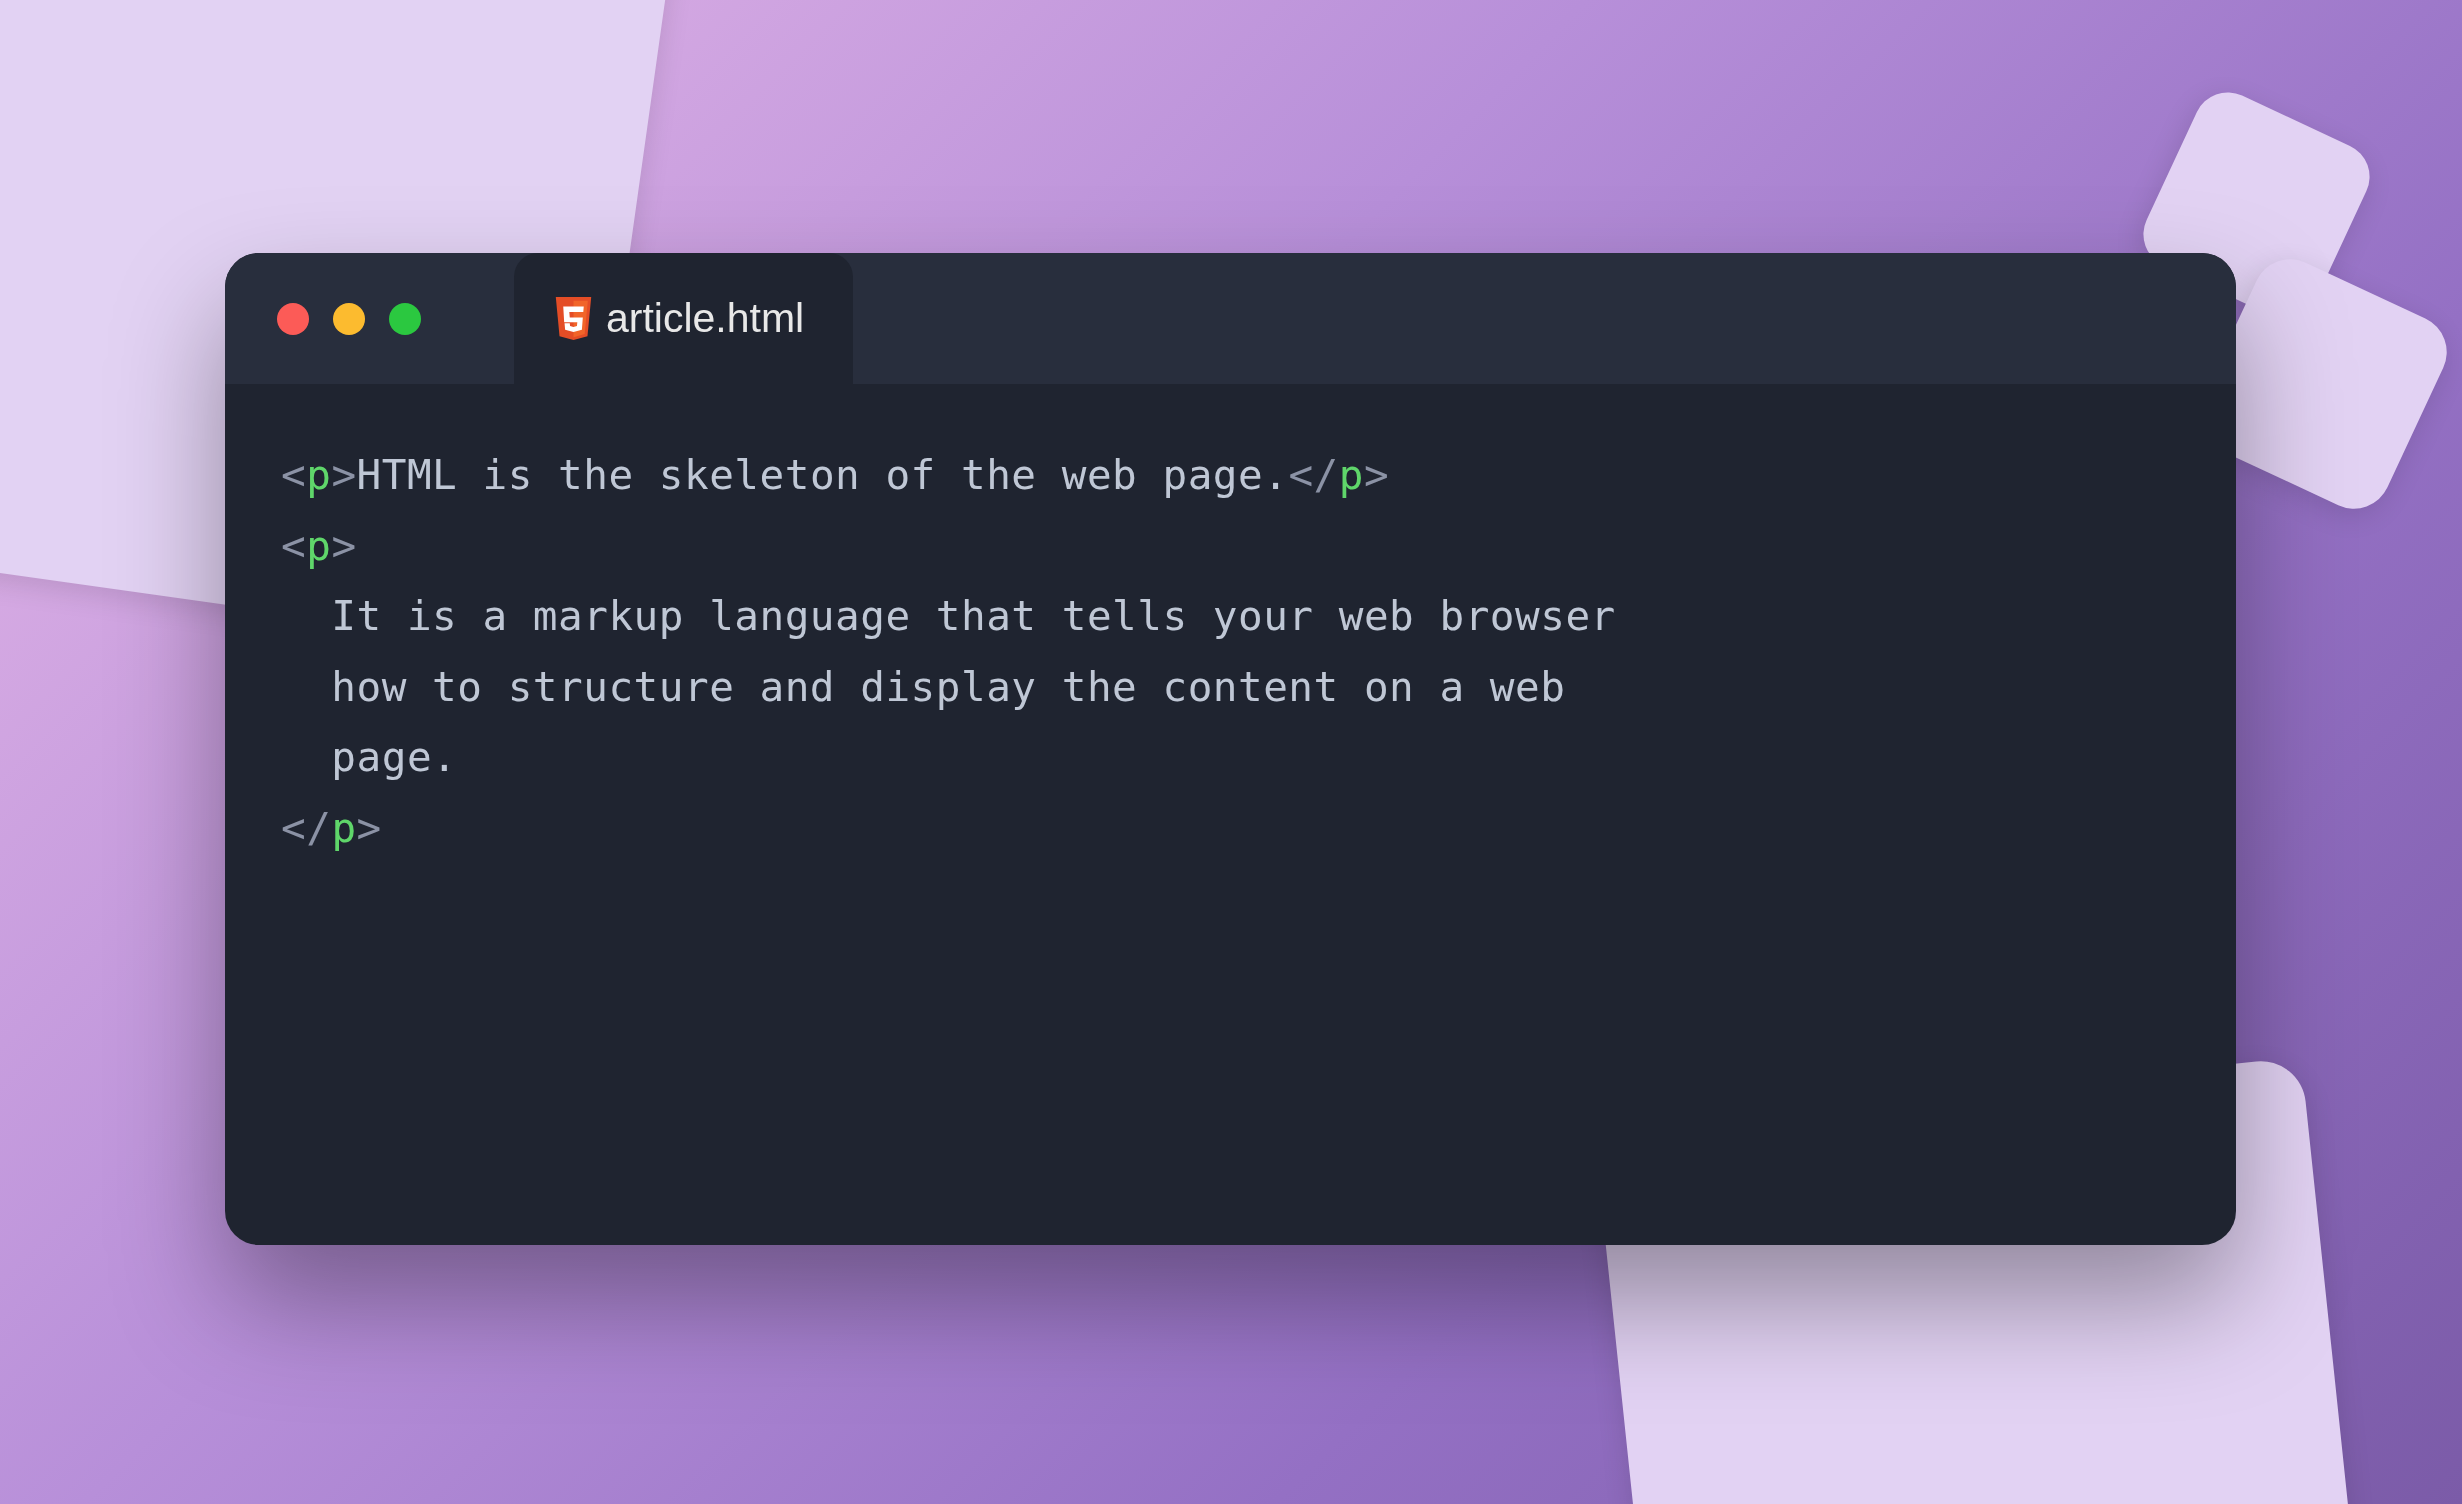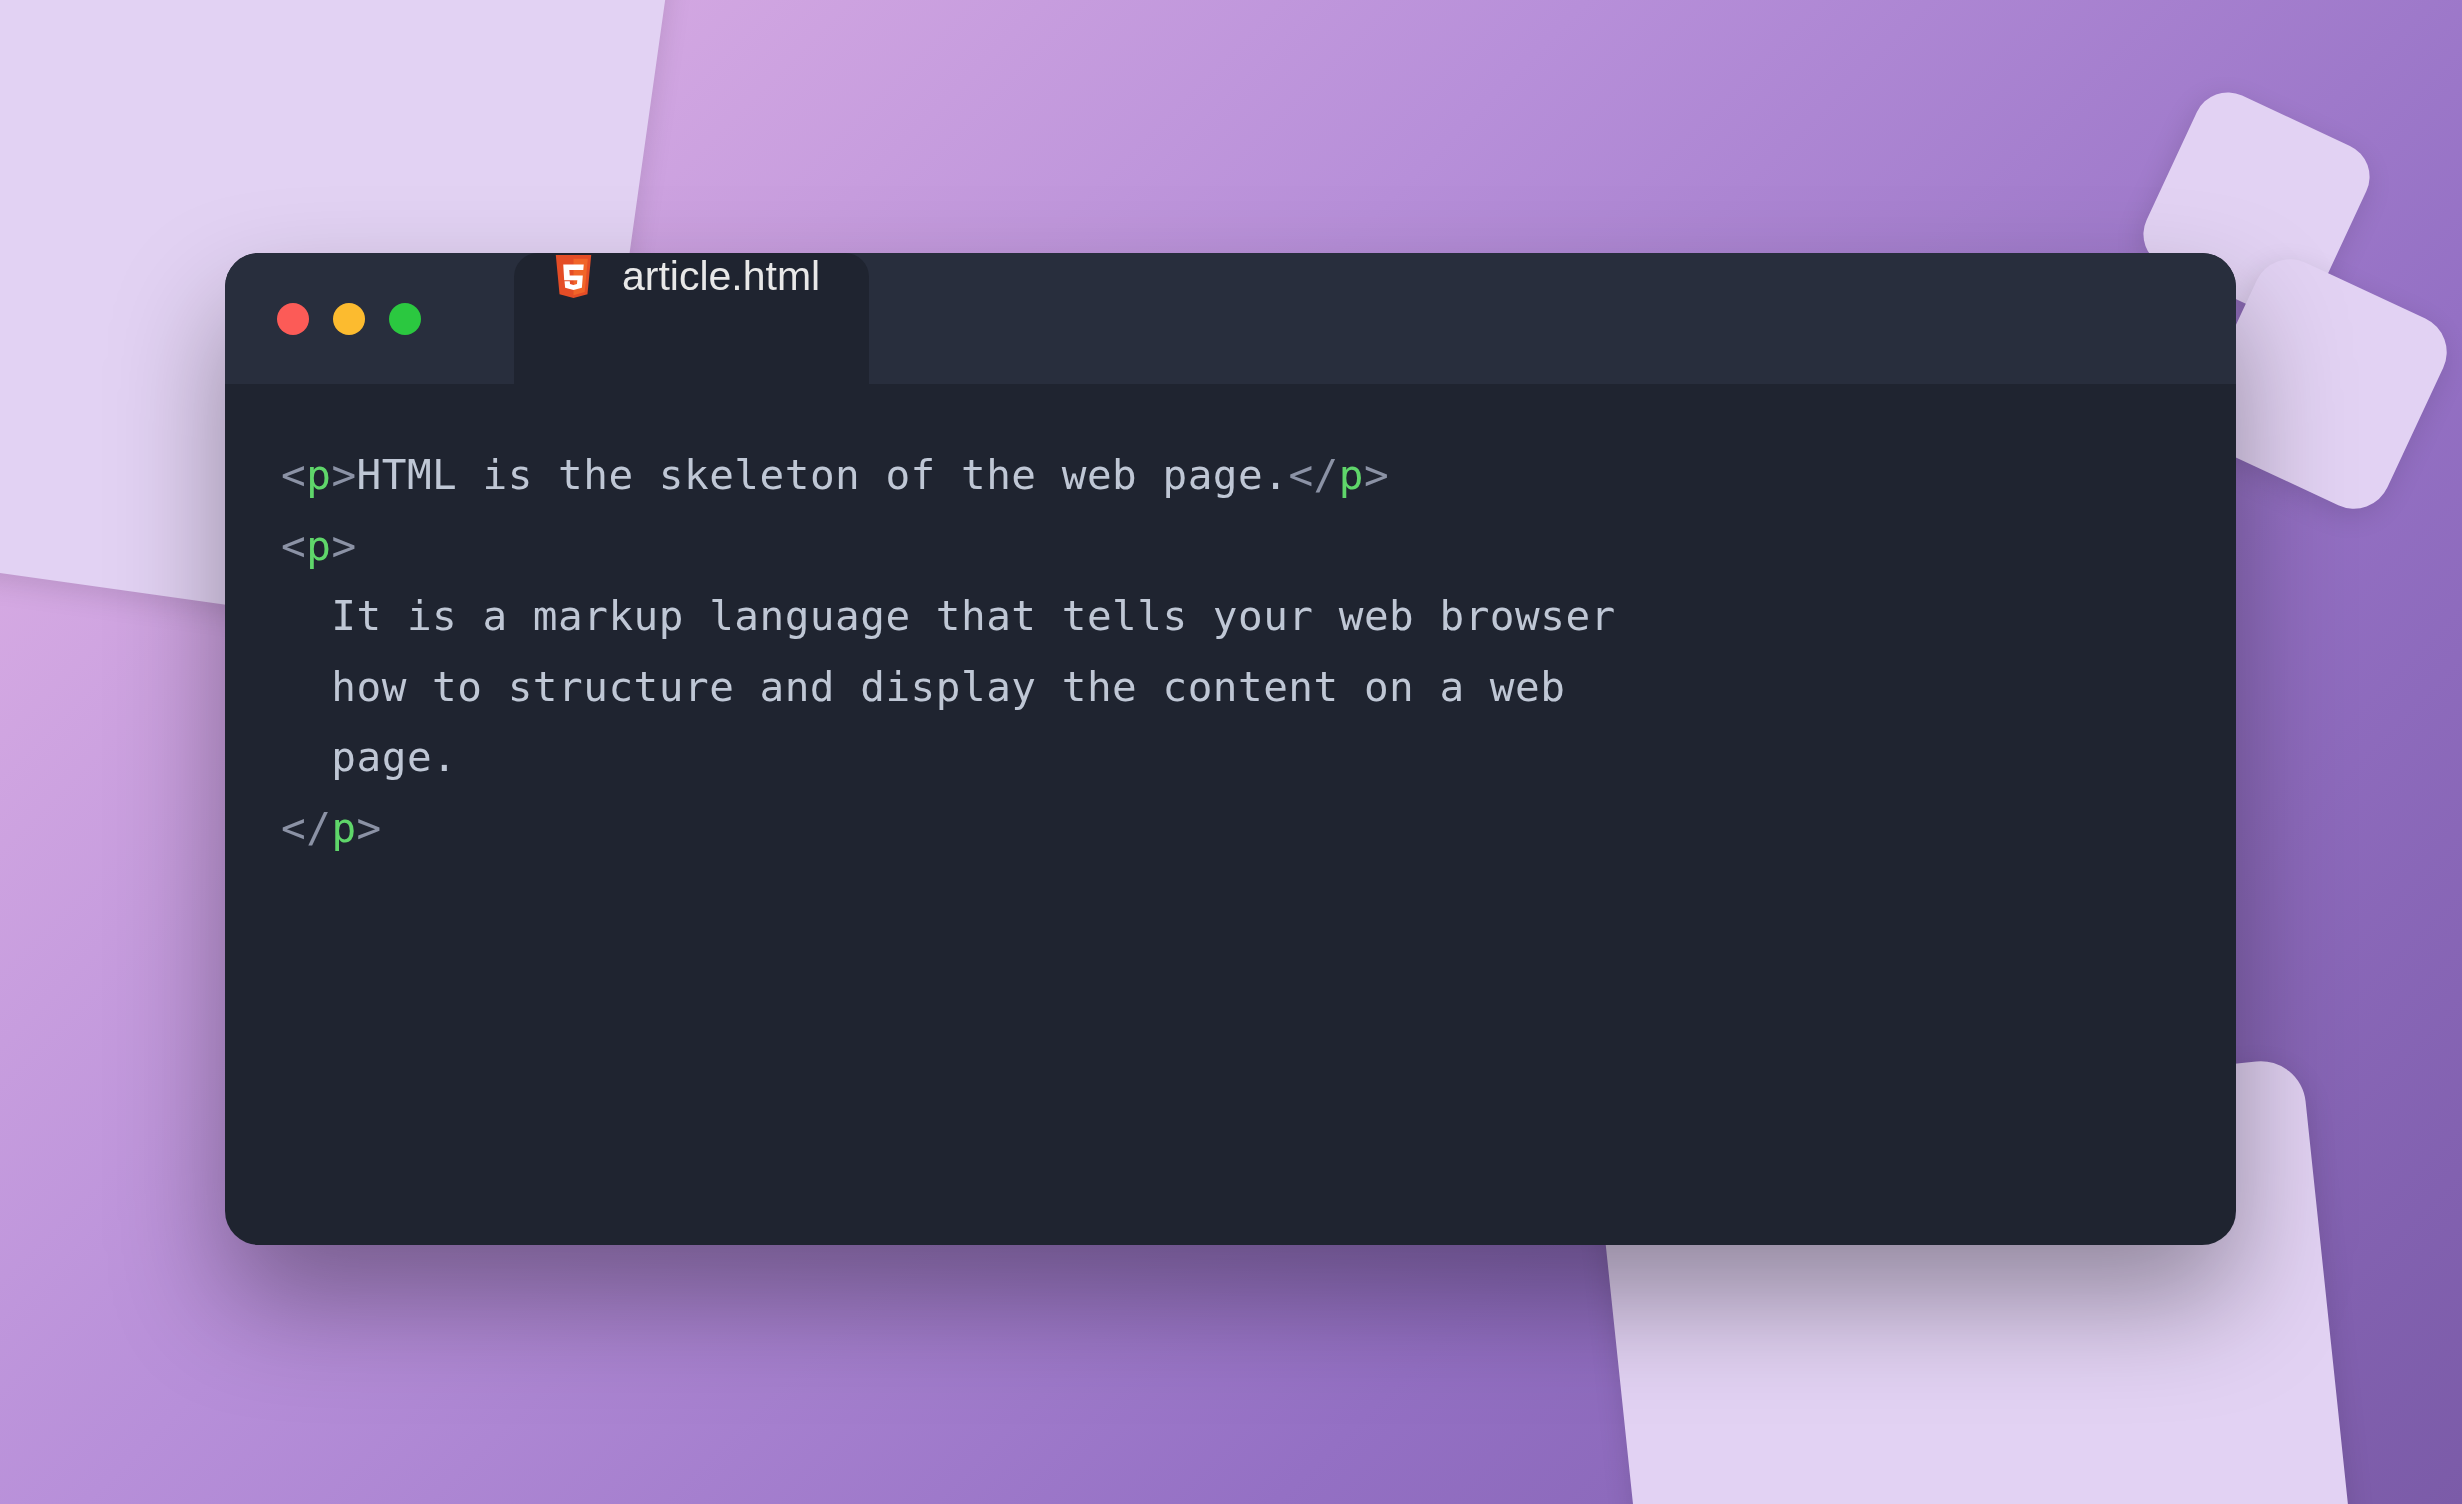--- a/index.html
+++ b/index.html
@@ -51,23 +51,24 @@
   .dot { width: 32px; height: 32px; border-radius: 50%; }
   .dot.red { background: #fc5b57; }
   .dot.yellow { background: #fcbb2f; }
   .dot.green { background: #2bc840; }
 
   .tab {
     margin-left: 56px;
     background: #1f2430;
     height: 131px;
     display: flex;
+    align-items: center;
     padding: 0 49px 0 39px;
     border-radius: 24px 24px 0 0;
-    gap: 28px;
+    gap: 12px;
     position: relative;
   }
   .html5-icon {
     width: 41px; height: 47px;
     display: inline-block;
   }
   .tab-name {
     color: #e8e8e8;
     font-size: 41px;
     font-family: -apple-system, BlinkMacSystemFont, "Segoe UI", sans-serif;

